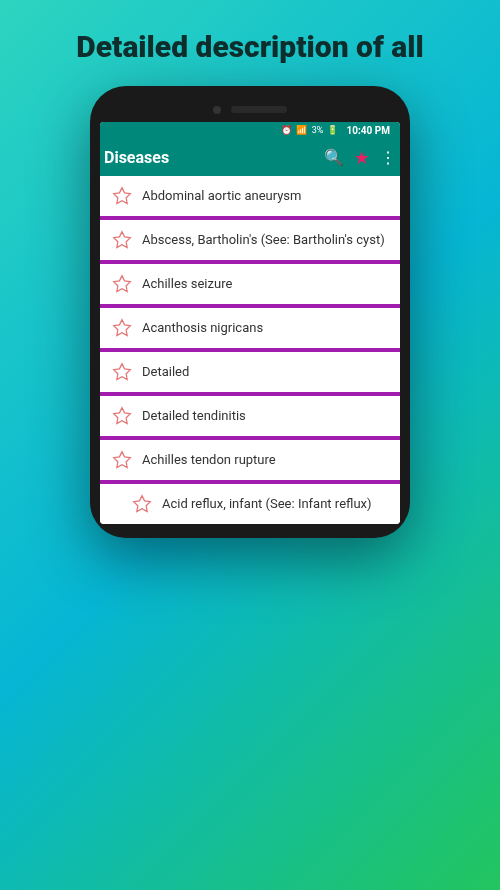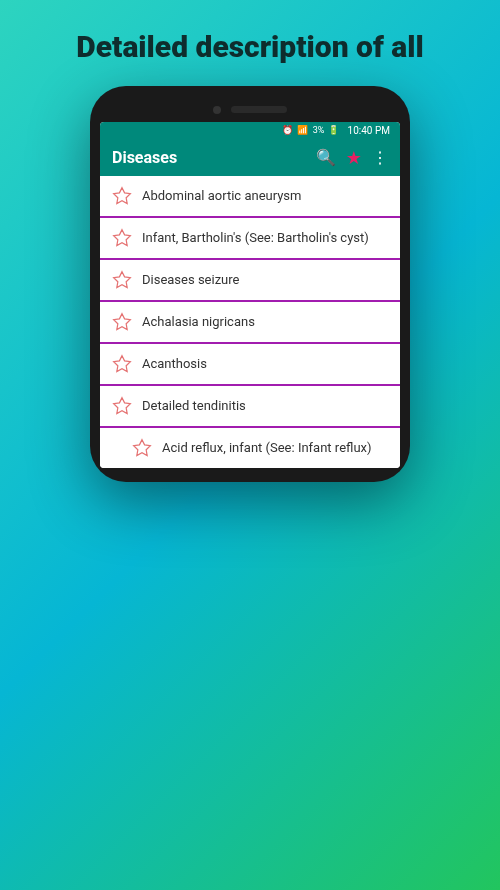--- a/index.html
+++ b/index.html
@@ -89,29 +89,29 @@
       display: flex;
       align-items: center;
       gap: 4px;
       font-size: 9px;
       color: #fff;
     }
 
     .status-bar .time {
       font-size: 10px;
       color: #fff;
-      font-weight: 400;
+      font-weight: 700;
       margin-left: 4px;
     }
 
     .toolbar {
       background: #00897b;
       display: flex;
       align-items: center;
-      padding: 8px 12px;
+      padding: 8px 4px;
       gap: 23px;
       justify-content: space-between;
     }
 
     .toolbar .toolbar-title {
       flex: 1;
       font-size: 16px;
       font-weight: 700;
       color: #fff;
     }
@@ -134,21 +134,21 @@
     }
 
     .disease-list {
       background: #fff;
     }
 
     .disease-item {
       display: flex;
       align-items: center;
       padding: 10px 12px;
-      border-bottom: 2px solid #a21caf;
+      border-bottom: 4px solid #a21caf;
       gap: 10px;
     }
 
     .disease-item:last-child {
       border-bottom: none;
       padding-left: 32px;
     }
 
     .star-icon {
       width: 20px;
@@ -203,46 +203,52 @@
       <div class="disease-item">
             <svg width="20" height="20" viewBox="0 0 24 24" fill="none" stroke="#e57373" stroke-width="1.5" class="star-icon">
               <polygon points="12,2 15.09,8.26 22,9.27 17,14.14 18.18,21.02 12,17.77 5.82,21.02 7,14.14 2,9.27 8.91,8.26"></polygon>
             </svg>
             <span class="disease-name">Abdominal aortic aneurysm</span>
           </div>
           <div class="disease-item">
             <svg width="20" height="20" viewBox="0 0 24 24" fill="none" stroke="#e57373" stroke-width="1.5" class="star-icon">
               <polygon points="12,2 15.09,8.26 22,9.27 17,14.14 18.18,21.02 12,17.77 5.82,21.02 7,14.14 2,9.27 8.91,8.26"></polygon>
             </svg>
-            <span class="disease-name">Infant, Bartholin's (See:
+            <span class="disease-name">Abscess, Bartholin's (See:
 Bartholin's cyst)</span>
           </div>
           <div class="disease-item">
             <svg width="20" height="20" viewBox="0 0 24 24" fill="none" stroke="#e57373" stroke-width="1.5" class="star-icon">
               <polygon points="12,2 15.09,8.26 22,9.27 17,14.14 18.18,21.02 12,17.77 5.82,21.02 7,14.14 2,9.27 8.91,8.26"></polygon>
             </svg>
-            <span class="disease-name">Diseases seizure</span>
-          </div>
-          <div class="disease-item">
-            <svg width="20" height="20" viewBox="0 0 24 24" fill="none" stroke="#e57373" stroke-width="1.5" class="star-icon">
-              <polygon points="12,2 15.09,8.26 22,9.27 17,14.14 18.18,21.02 12,17.77 5.82,21.02 7,14.14 2,9.27 8.91,8.26"></polygon>
-            </svg>
-            <span class="disease-name">Achalasia nigricans</span>
-          </div>
-          <div class="disease-item">
-            <svg width="20" height="20" viewBox="0 0 24 24" fill="none" stroke="#e57373" stroke-width="1.5" class="star-icon">
-              <polygon points="12,2 15.09,8.26 22,9.27 17,14.14 18.18,21.02 12,17.77 5.82,21.02 7,14.14 2,9.27 8.91,8.26"></polygon>
-            </svg>
-            <span class="disease-name">Acanthosis</span>
+            <span class="disease-name">Achilles seizure</span>
+          </div>
+          <div class="disease-item">
+            <svg width="20" height="20" viewBox="0 0 24 24" fill="none" stroke="#e57373" stroke-width="1.5" class="star-icon">
+              <polygon points="12,2 15.09,8.26 22,9.27 17,14.14 18.18,21.02 12,17.77 5.82,21.02 7,14.14 2,9.27 8.91,8.26"></polygon>
+            </svg>
+            <span class="disease-name">Acanthosis nigricans</span>
+          </div>
+          <div class="disease-item">
+            <svg width="20" height="20" viewBox="0 0 24 24" fill="none" stroke="#e57373" stroke-width="1.5" class="star-icon">
+              <polygon points="12,2 15.09,8.26 22,9.27 17,14.14 18.18,21.02 12,17.77 5.82,21.02 7,14.14 2,9.27 8.91,8.26"></polygon>
+            </svg>
+            <span class="disease-name">Detailed</span>
           </div>
           <div class="disease-item">
             <svg width="20" height="20" viewBox="0 0 24 24" fill="none" stroke="#e57373" stroke-width="1.5" class="star-icon">
               <polygon points="12,2 15.09,8.26 22,9.27 17,14.14 18.18,21.02 12,17.77 5.82,21.02 7,14.14 2,9.27 8.91,8.26"></polygon>
             </svg>
             <span class="disease-name">Detailed tendinitis</span>
+          </div>
+          <div class="disease-item">
+            <svg width="20" height="20" viewBox="0 0 24 24" fill="none" stroke="#e57373" stroke-width="1.5" class="star-icon">
+              <polygon points="12,2 15.09,8.26 22,9.27 17,14.14 18.18,21.02 12,17.77 5.82,21.02 7,14.14 2,9.27 8.91,8.26"></polygon>
+            </svg>
+            <span class="disease-name">Achilles tendon rupture</span>
           </div>
           <div class="disease-item">
             <svg width="20" height="20" viewBox="0 0 24 24" fill="none" stroke="#e57373" stroke-width="1.5" class="star-icon">
               <polygon points="12,2 15.09,8.26 22,9.27 17,14.14 18.18,21.02 12,17.77 5.82,21.02 7,14.14 2,9.27 8.91,8.26"></polygon>
             </svg>
             <span class="disease-name">Acid reflux, infant (See: Infant
 reflux)</span>
           </div>
         </div>
 

